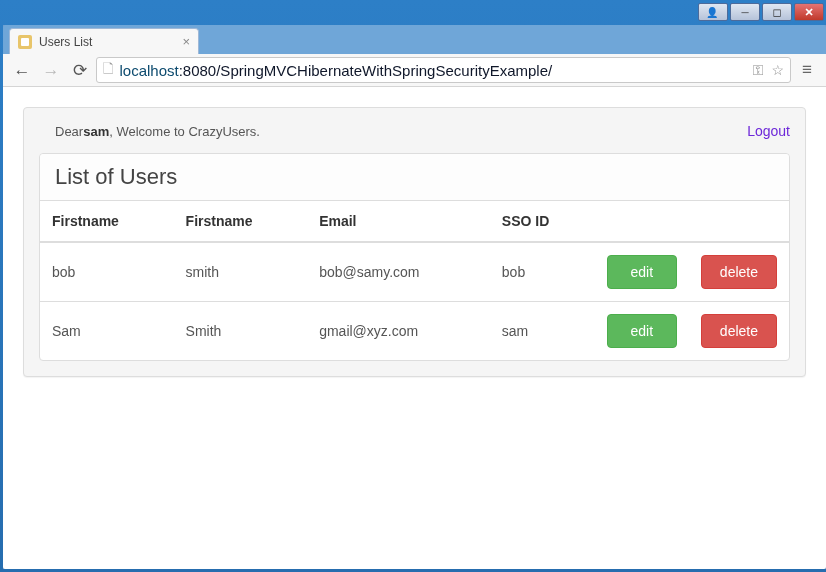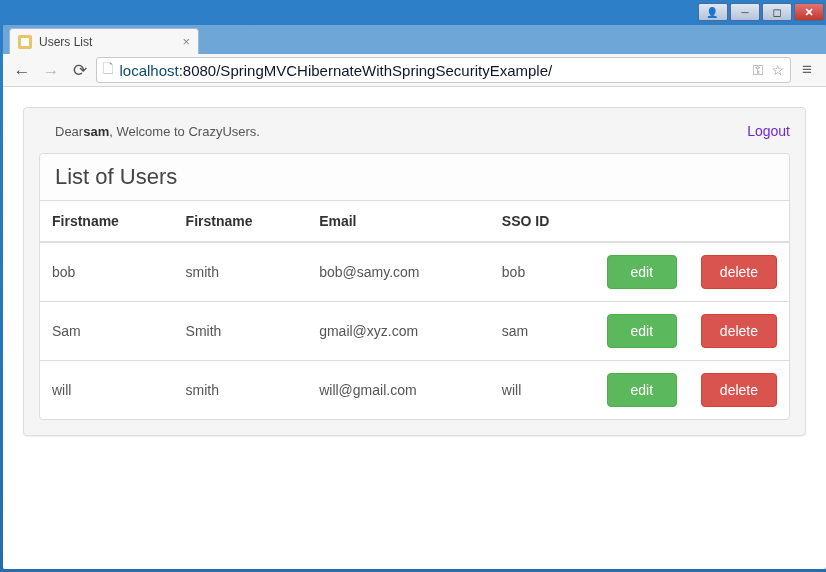--- a/index.html
+++ b/index.html
@@ -255,28 +255,20 @@
                     <td class="action"><a class="btn btn-danger">delete</a></td>
                   </tr>
                   <tr>
                     <td>Sam</td>
                     <td>Smith</td>
                     <td>gmail@xyz.com</td>
                     <td>sam</td>
                     <td class="action"><a class="btn btn-success">edit</a></td>
                     <td class="action"><a class="btn btn-danger">delete</a></td>
                   </tr>
-                  <tr>
-                    <td>will</td>
-                    <td>smith</td>
-                    <td>will@gmail.com</td>
-                    <td>will</td>
-                    <td class="action"><a class="btn btn-success">edit</a></td>
-                    <td class="action"><a class="btn btn-danger">delete</a></td>
-                  </tr>
                 </tbody>
               </table>
 
             </div>
 
           </div>
         </div>
 
       </div>
     </div>

